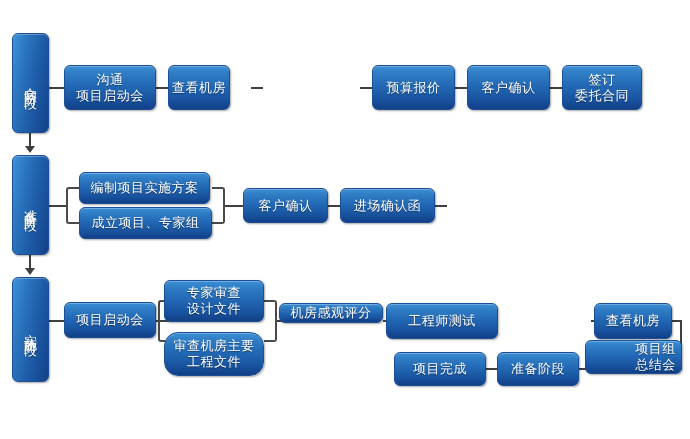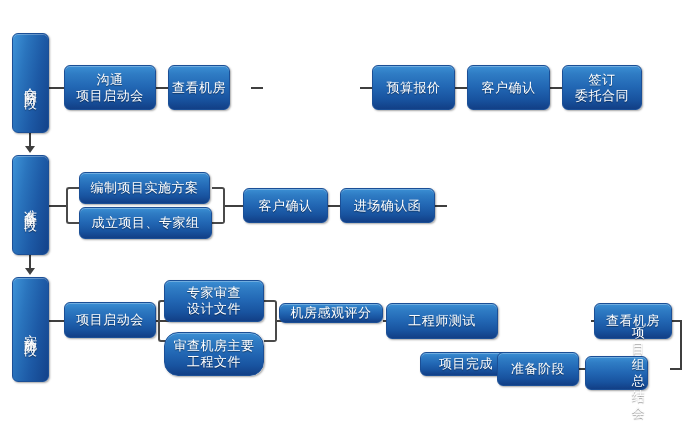--- a/index.html
+++ b/index.html
@@ -174,27 +174,27 @@
   <div class="conn h" style="left:591px;top:320px;width:5px;"></div>
 
   <div class="node" style="left:594px;top:303px;width:78px;height:36px;">
     <span class="lbl">查看机房</span>
   </div>
 
   <div class="conn h" style="left:672px;top:320px;width:10px;"></div>
   <div class="conn v" style="left:680px;top:320px;height:50px;"></div>
   <div class="conn h" style="left:670px;top:368px;width:12px;"></div>
 
-  <div class="node" style="left:394px;top:352px;width:92px;height:24px;margin-left:26px;">
+  <div class="node" style="left:394px;top:352px;width:92px;height:34px;">
     <span class="lbl">项目完成</span>
   </div>
   <div class="conn h" style="left:486px;top:368px;width:11px;"></div>
 
   <div class="node" style="left:497px;top:352px;width:82px;height:34px;">
     <span class="lbl">准备阶段</span>
   </div>
   <div class="conn h" style="left:579px;top:368px;width:8px;"></div>
 
-  <div class="node" style="left:585px;top:356px;width:63px;height:34px;padding-left:44px;">
+  <div class="node" style="left:585px;top:340px;width:97px;height:34px;padding-left:44px;">
     <span class="lbl">项目组总结会</span>
   </div>
 
 </div>
 
 </body></html>

